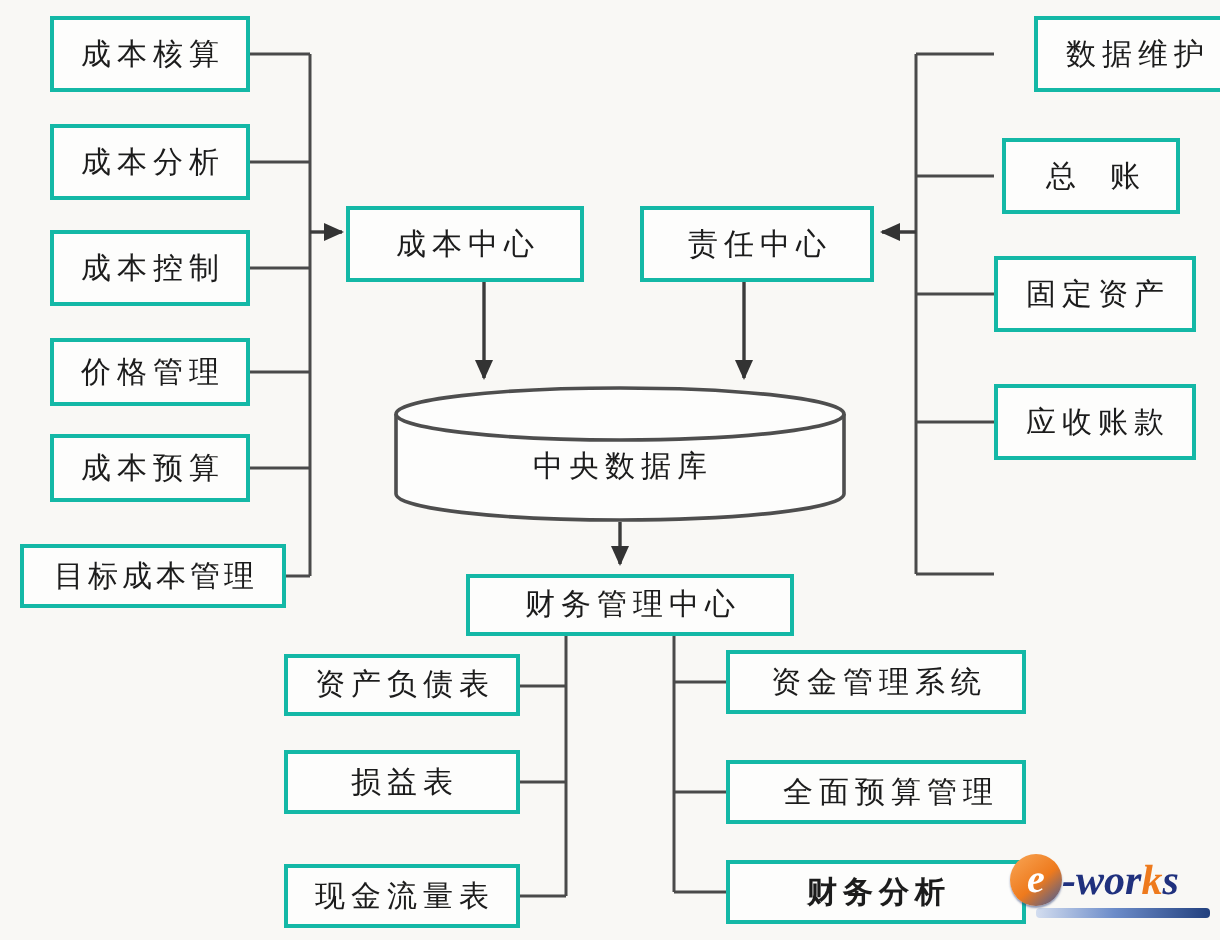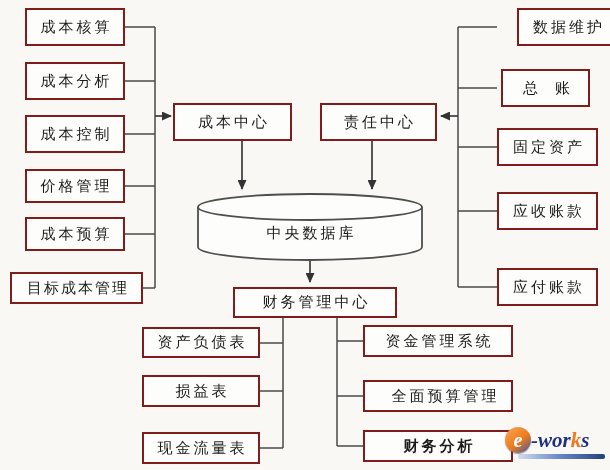--- a/index.html
+++ b/index.html
@@ -10,21 +10,21 @@
   }
   .stage{
     position:relative;width:610px;height:470px;overflow:hidden;
     background:#f9f8f5;
   }
   .wires{position:absolute;left:0;top:0;}
   .node{
     position:absolute;
     box-sizing:border-box;
     background:#fdfdfc;
-    border:2px solid #7f1d1d;
+    border:2px solid #14b8a6;
     display:flex;align-items:center;justify-content:center;
     font-size:15px;color:#1c1c1c;
     letter-spacing:3px;text-indent:3px;
     white-space:nowrap;
   }
   .db-label{
     position:absolute;left:240px;top:224px;width:140px;
     text-align:center;font-size:15px;color:#1c1c1c;
     letter-spacing:3px;text-indent:3px;
   }
@@ -115,21 +115,20 @@
   <div class="node" style="left:320px;top:103px;width:117px;height:38px;">责任中心</div>
 
   <div class="db-label">中央数据库</div>
 
   <div class="node" style="left:233px;top:287px;width:164px;height:31px;font-family:Liberation Mono, monospace;">财务管理中心</div>
 
   <div class="node" style="left:497px;top:8px;width:101px;height:38px;margin-left:20px;">数据维护</div>
   <div class="node" style="left:501px;top:69px;width:89px;height:38px;letter-spacing:1px;">总　账</div>
   <div class="node" style="left:497px;top:128px;width:101px;height:38px;">固定资产</div>
   <div class="node" style="left:497px;top:192px;width:101px;height:38px;">应收账款</div>
-  <div class="node" style="left:497px;top:268px;width:101px;height:38px;">应付账款</div>
 
   <div class="node" style="left:142px;top:327px;width:118px;height:31px;">资产负债表</div>
   <div class="node" style="left:142px;top:375px;width:118px;height:32px;">损益表</div>
   <div class="node" style="left:363px;top:325px;width:150px;height:32px;">资金管理系统</div>
 
   <div class="node" style="left:142px;top:432px;width:118px;height:32px;">现金流量表</div>
   <div class="node" style="left:363px;top:380px;width:150px;height:32px;padding-left:12px;">全面预算管理</div>
   <div class="node" style="left:363px;top:430px;width:150px;height:32px;font-weight:bold;">财务分析</div>
 
   <div class="logo">

